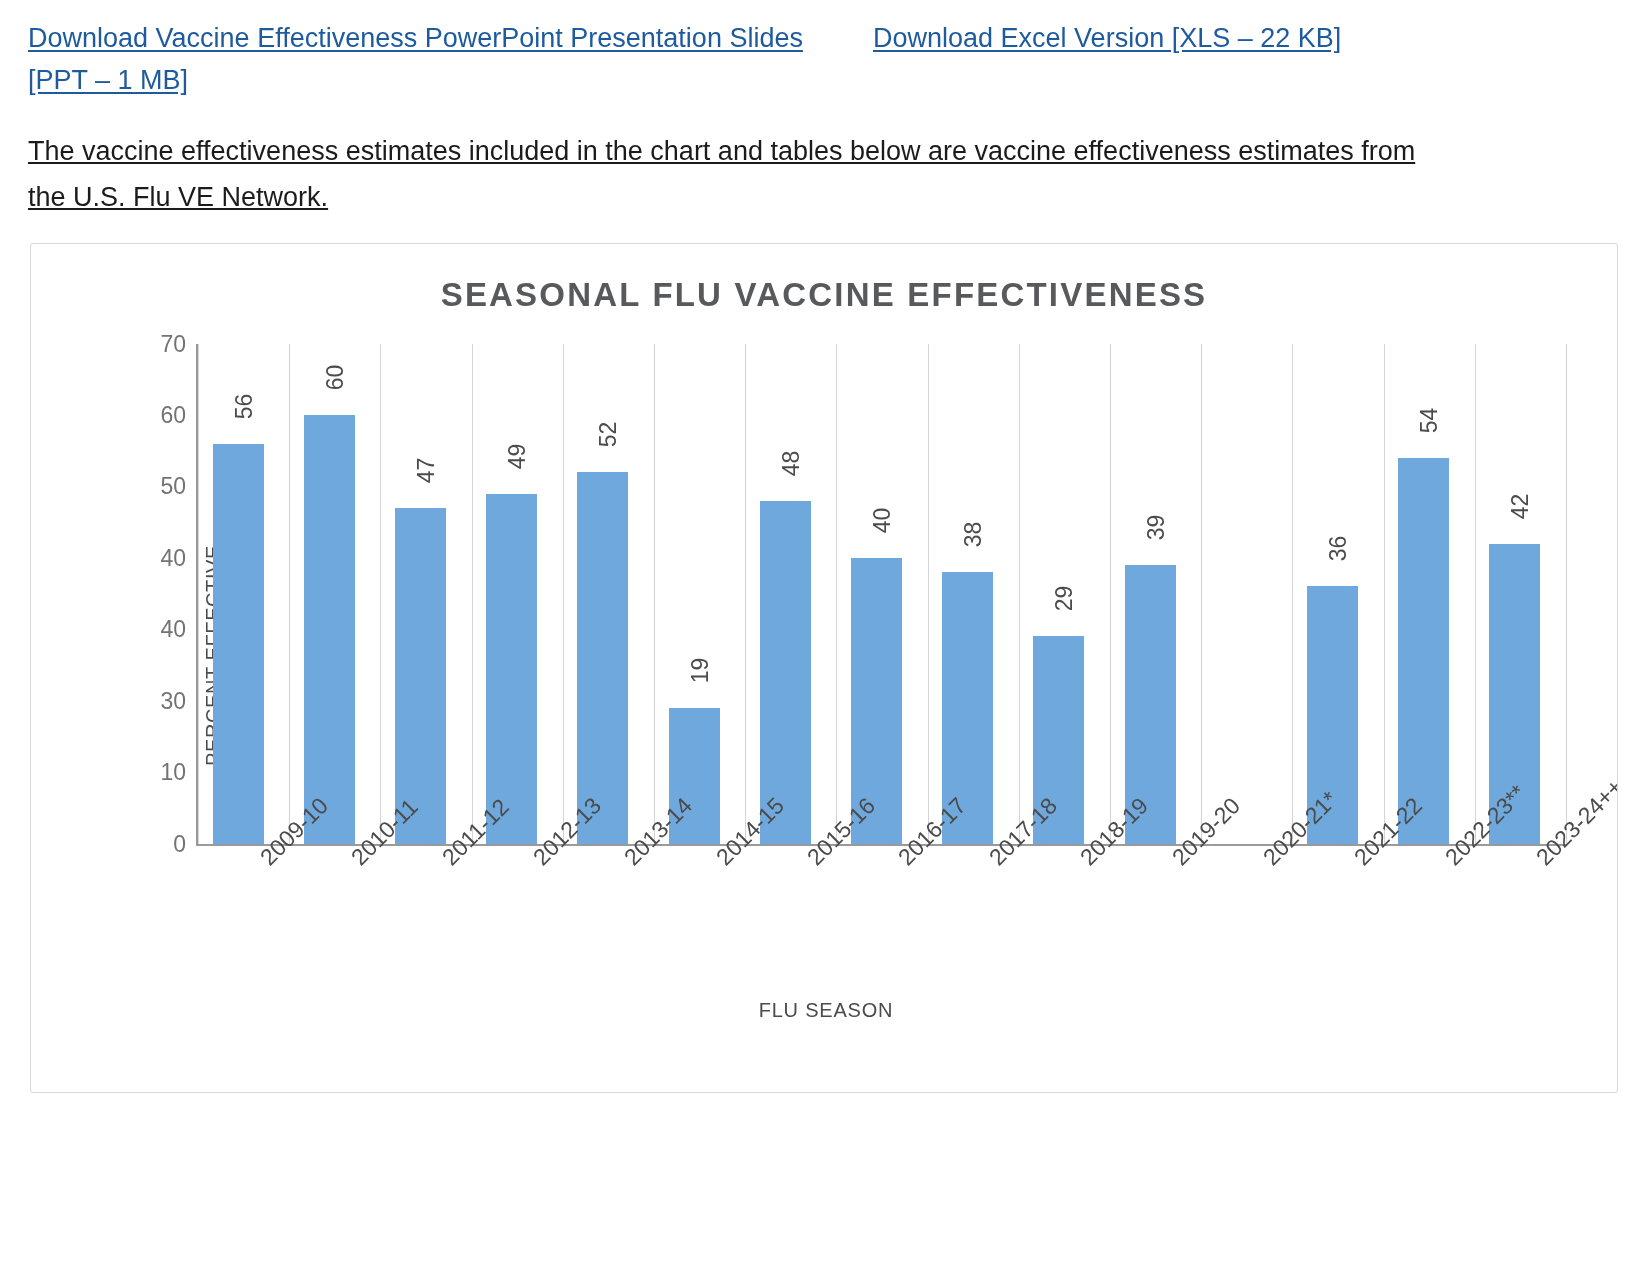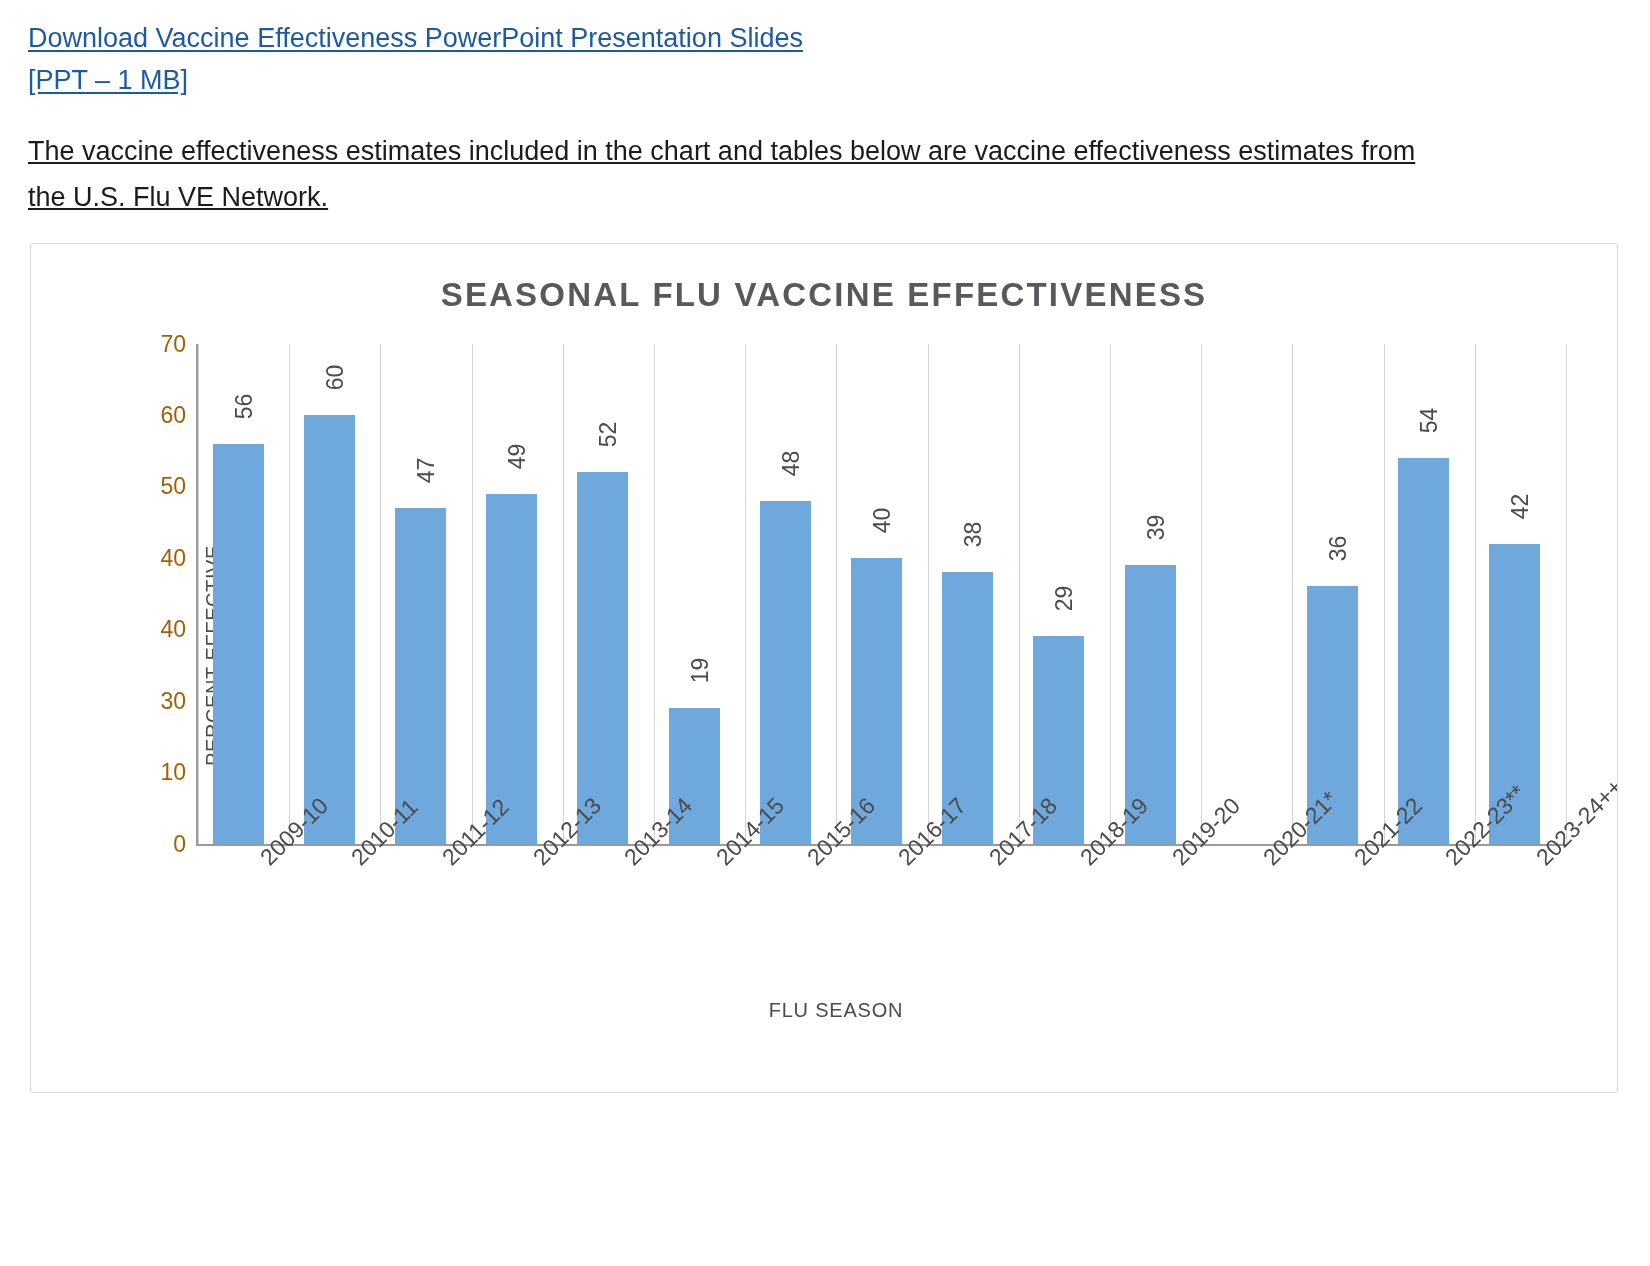--- a/index.html
+++ b/index.html
@@ -95,21 +95,21 @@
     position: absolute;
     left: 95px;
     top: 0px;
     width: 60px;
     height: 500px;
   }
   .y-tick {
     position: absolute;
     right: 0;
     font-size: 23px;
-    color: #a16207;
+    color: #737373;
     transform: translateY(-50%);
     text-align: right;
     width: 60px;
   }
   .axis-line-v {
     position: absolute;
     left: 165px;
     top: 0px;
     width: 2px;
     height: 500px;
@@ -169,38 +169,41 @@
     position: absolute;
     top: 0;
     font-size: 23px;
     color: #4b4b4b;
     white-space: nowrap;
     transform: rotate(-45deg);
     transform-origin: left top;
   }
   .x-axis-title {
     position: absolute;
-    left: 12px;
+    left: 2px;
     top: 655px;
     width: 1586px;
     text-align: center;
     font-size: 20px;
     letter-spacing: 0.8px;
     color: #4b4b4b;
   }
 </style>
 </head>
 <body>
 
 <div class="page">
 
 
   <div class="links-row">
     <div class="link-col-a">
       <a class="doc-link">Download Vaccine Effectiveness PowerPoint Presentation Slides [PPT – 1 MB]</a>
+    </div>
+    <div>
+      <a class="doc-link">Download Excel Version [XLS – 22 KB]</a>
     </div>
   </div>
 
   <p class="intro">The vaccine effectiveness estimates included in the chart and tables below are vaccine effectiveness estimates from the U.S. Flu VE Network.</p>
 
   <div class="chart-card">
     <div class="chart-title">SEASONAL FLU VACCINE EFFECTIVENESS</div>
 
     <div class="plot-wrap">
       <div class="y-axis-label">PERCENT EFFECTIVE</div>

